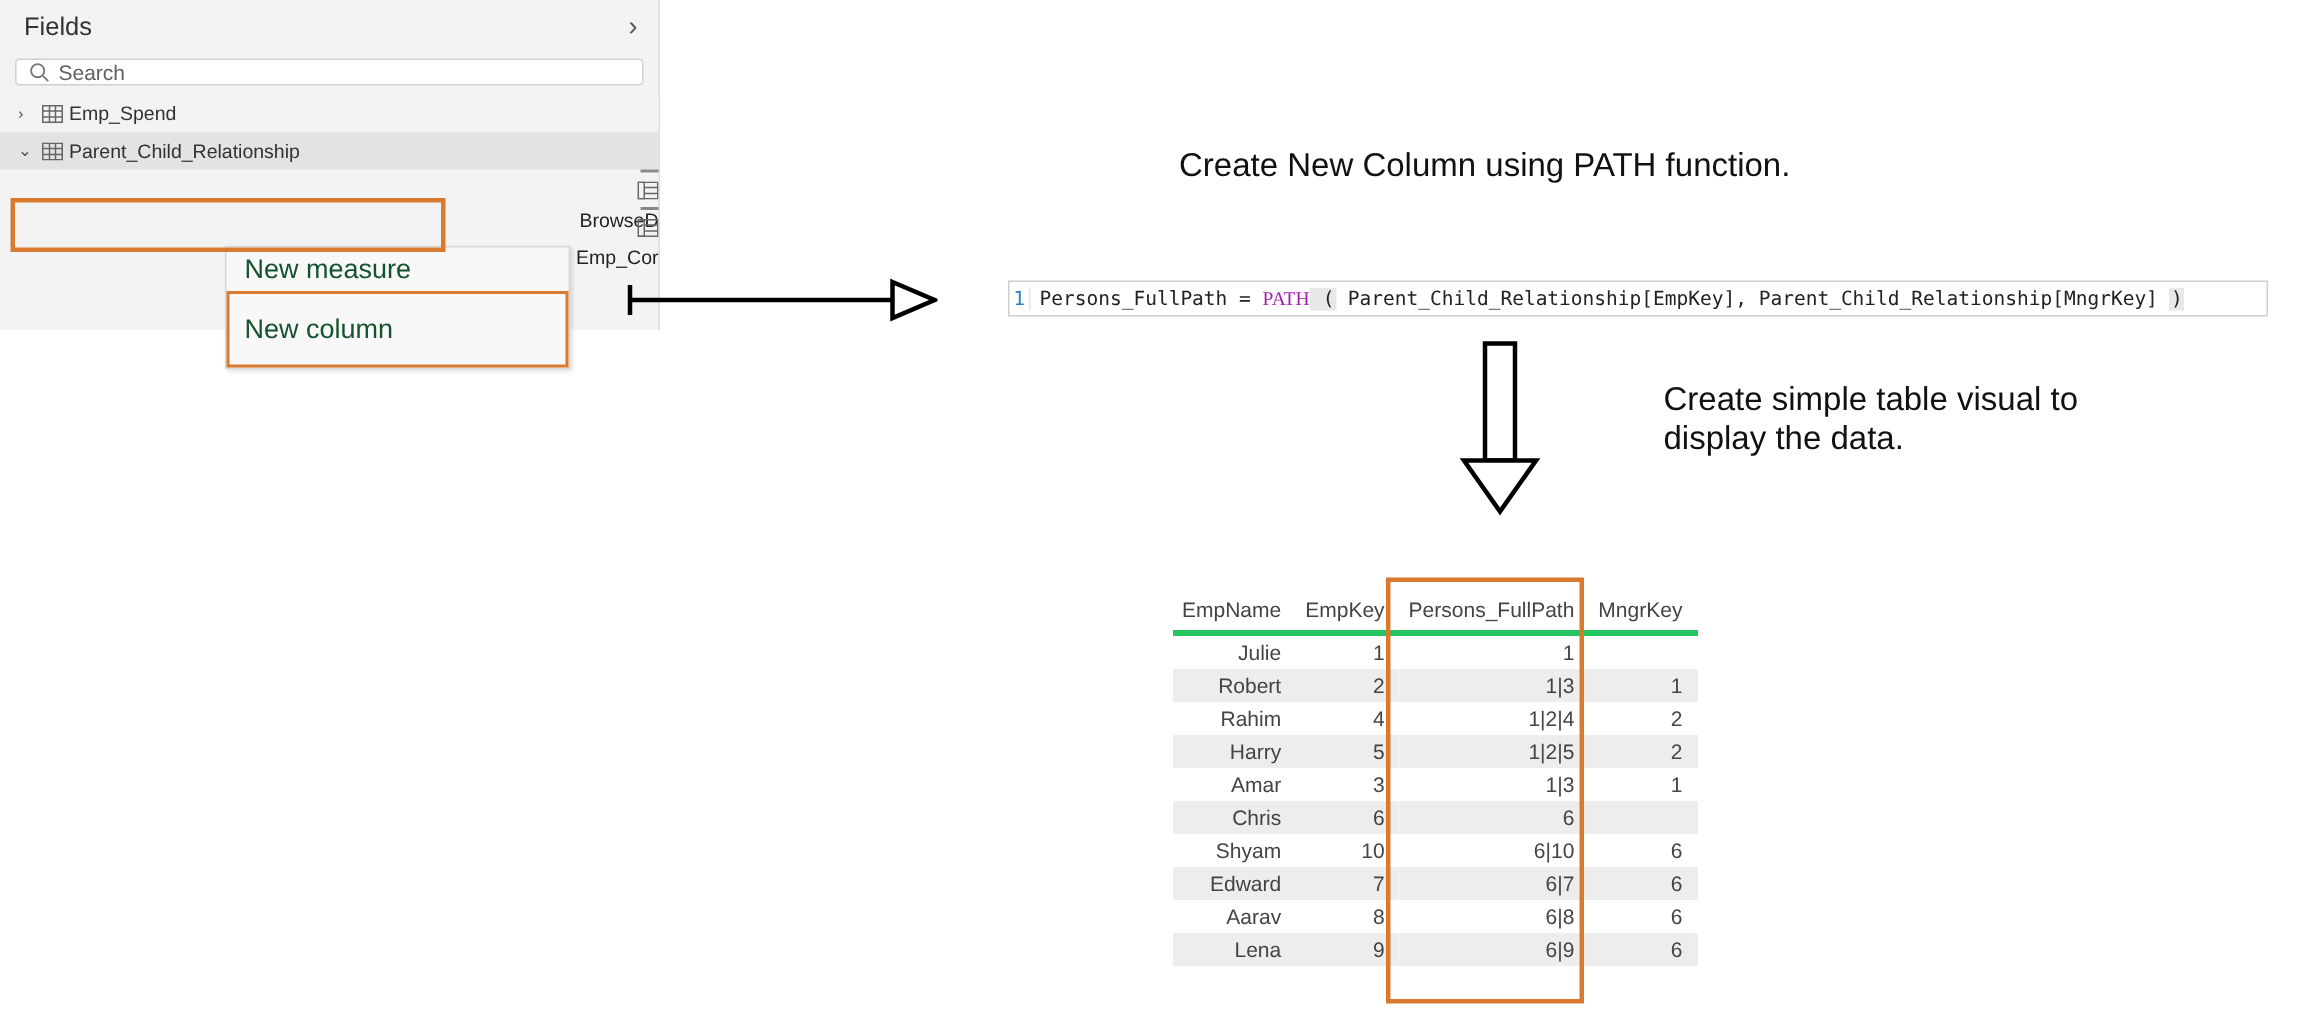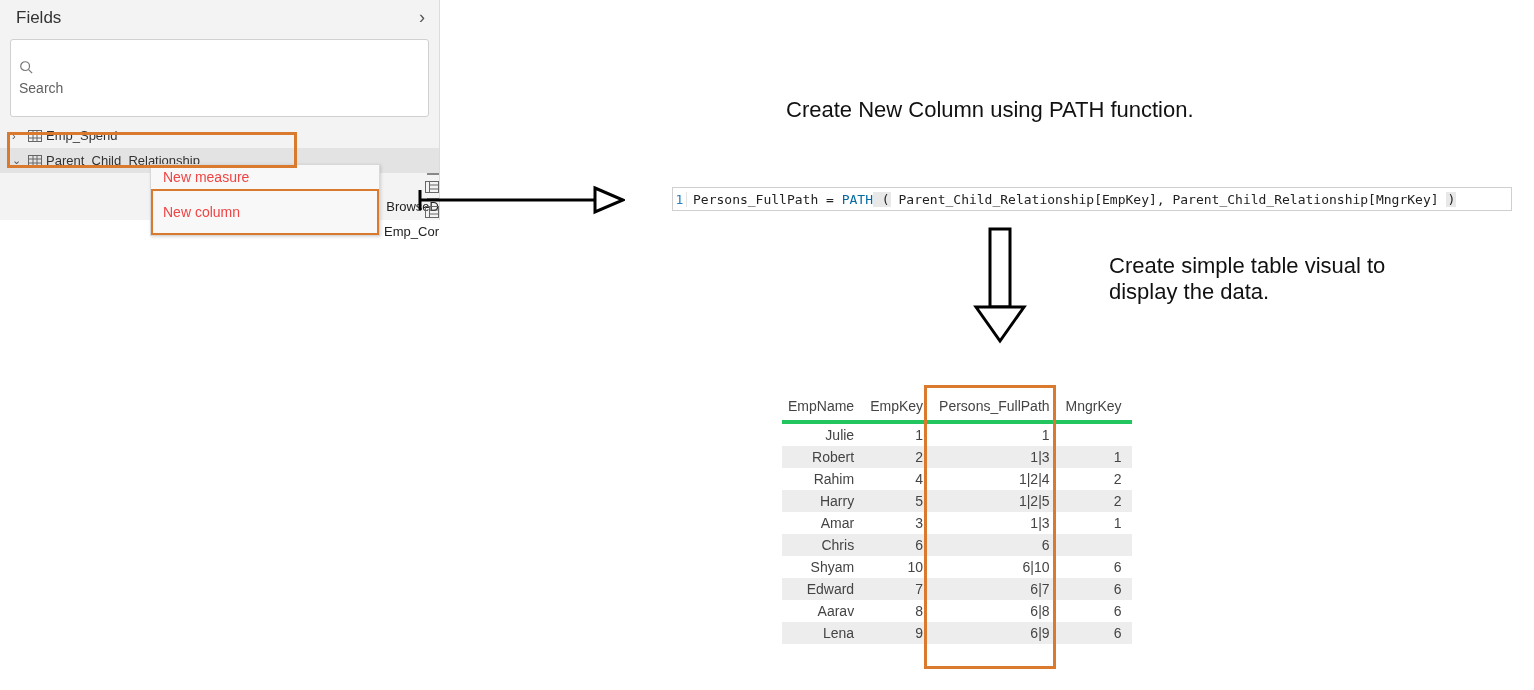--- a/index.html
+++ b/index.html
@@ -30,27 +30,26 @@
       padding: 7px 14px 7px 16px;
       font-size: 17px;
       color: #333;
     }
     .chev-right { font-size: 18px; color: #555; }
     .search-box {
       margin: 4px 10px 6px 10px;
       background: #fff;
       border: 1px solid #d0d0d0;
       border-radius: 3px;
-      padding: 20px 8px;
+      padding: 0 8px;
       display: flex;
-      align-items: flex-start;
+      align-items: center;
       gap: 6px;
       color: #606060;
       font-size: 14px;
-      flex-direction: column;
     }
     .tree { padding: 0; }
     .tree-row {
       display: flex;
       align-items: center;
       height: 25px;
       padding-left: 12px;
       gap: 4px;
       font-size: 13px;
       color: #323232;
@@ -70,22 +69,22 @@
       position: absolute;
       left: 150px;
       top: 164px;
       width: 230px;
       background: #f8f8f8;
       border: 1px solid #d8d8d8;
       box-shadow: 1px 1px 3px rgba(0,0,0,0.15);
     }
     .context-menu .mitem {
       padding: 4px 12px;
-      font-size: 14px;
-      color: #ef4444;
+      font-size: 18px;
+      color: #14532d;
     }
     .context-menu .mitem.highlight {
       border: 2.5px solid #d97a2e;
       padding: 13px 10px;
     }
     
     
     .hl {
       position: absolute;
       border: 3px solid #d97a2e;
@@ -125,21 +124,21 @@
     .formula-bar .ln {
       width: 14px;
       text-align: center;
       color: #2a7fbf;
       border-right: 1px solid #e4e4e4;
     }
     .formula-bar .code {
       padding-left: 6px;
       white-space: nowrap;
     }
-    .kw { color: #0369a1; }
+    .kw { color: #a21caf; font-family: Liberation Serif, serif; }
     .bracket-hl { background: #e8e8e8; padding: 0 1px; }
     
     
     .data-table {
       position: absolute;
       left: 782px;
       top: 394px;
       border-collapse: collapse;
       font-size: 14px;
     }

